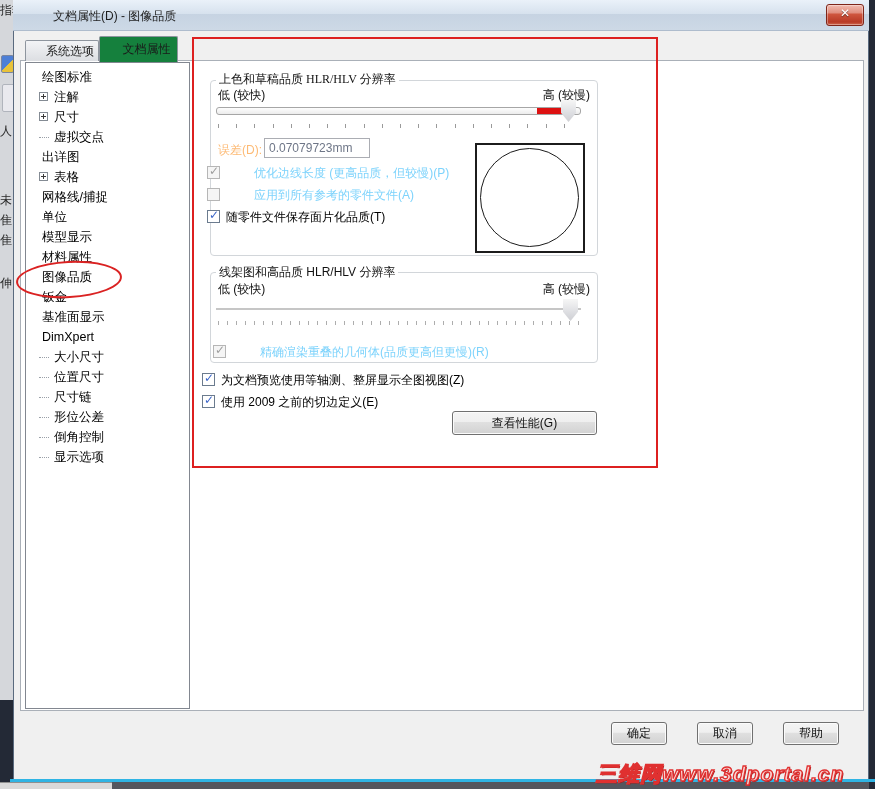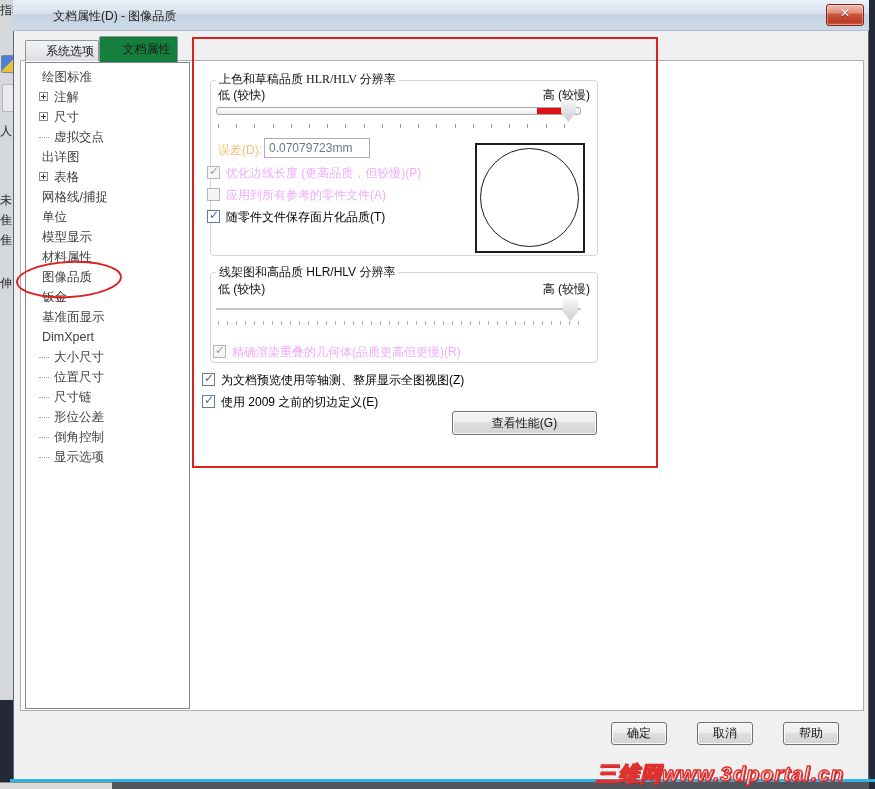--- a/index.html
+++ b/index.html
@@ -24,21 +24,21 @@
   .close-btn .x{position:absolute;left:0;top:1px;width:100%;text-align:center;color:#fff;font-size:12px;font-weight:bold;text-shadow:0 1px 1px rgba(0,0,0,.5);}
 
   
   .tab{position:absolute;box-sizing:border-box;font-size:12px;color:#1a1a1a;text-align:center;border:1px solid #8e959e;border-bottom:none;border-radius:2px 2px 0 0;padding-left:16px;}
   .tab.unselected{left:25px;top:40px;width:74px;height:21px;line-height:21px;background:linear-gradient(180deg,#f3f4f6,#dcdee2);z-index:2;}
   .tab.selected{left:99px;top:36px;width:79px;height:26px;line-height:24px;background:#15803d;z-index:5;}
   .tabpage{position:absolute;left:20px;top:60px;width:844px;height:651px;background:#fff;border:1px solid #aab0b8;box-sizing:border-box;z-index:1;}
 
   
   .treebox{position:absolute;left:25px;top:62px;width:165px;height:647px;background:#fff;border:1px solid #828790;box-sizing:border-box;z-index:6;padding-top:4px;overflow:hidden;}
-  .trow{position:relative;height:20px;line-height:20px;font-size:12.5px;color:#404040;white-space:nowrap;cursor:default;}
+  .trow{position:relative;height:20px;line-height:20px;font-size:12.5px;color:#000000;white-space:nowrap;cursor:default;}
   .trow.l0{padding-left:16px;}
   .trow.l1{padding-left:28px;}
   .plusbox{position:absolute;left:13px;top:5px;width:9px;height:9px;border:1px solid #848b94;background:#fff;box-sizing:border-box;}
   .plusbox:before{content:"";position:absolute;left:1px;top:3px;width:5px;height:1px;background:#3a3a3a;}
   .plusbox:after{content:"";position:absolute;left:3px;top:1px;width:1px;height:5px;background:#3a3a3a;}
   .dashcon{position:absolute;left:13px;top:10px;width:10px;border-top:1px dotted #9aa0a8;}
 
   .red-ellipse{position:absolute;left:16px;top:261px;width:102px;height:33px;border:2px solid #da2222;border-radius:50%;transform:rotate(-3deg);z-index:8;pointer-events:none;}
   .red-rect{position:absolute;left:192px;top:37px;width:466px;height:431px;border:2px solid #dd2020;box-sizing:border-box;z-index:7;pointer-events:none;}
 
@@ -58,21 +58,21 @@
 
   .field-label{position:absolute;font-size:12px;color:#fdba74;z-index:7;white-space:nowrap;}
   .dev-input{position:absolute;left:264px;top:138px;width:106px;height:20px;border:1px solid #abadb3;background:#fff;font-size:12px;color:#6e7687;padding:0 4px;box-sizing:border-box;z-index:7;font-family:"Liberation Sans","DejaVu Sans",sans-serif;}
 
   .cbrow{position:absolute;height:16px;z-index:7;white-space:nowrap;}
   .cb{position:absolute;left:0;top:1px;width:13px;height:13px;box-sizing:border-box;background:#fff;border:1px solid #6b7b8e;}
   .cb.disabled{background:#f5f5f5;border-color:#b6b6b6;}
   .cb .mark{position:absolute;left:1px;top:-3px;font-size:12px;font-weight:bold;color:#3a64c8;}
   .cb.disabled .mark{color:#9d9d9d;}
   .cblabel{position:absolute;left:19px;top:0;font-size:12px;color:#000;}
-  .cblabel.gray{color:#f0abfc;}
+  .cblabel.gray{color:#7dd3fc;margin-left:28px;}
 
   .preview{position:absolute;left:475px;top:143px;width:110px;height:110px;background:#fff;border:2px solid #1c1c1c;box-sizing:border-box;z-index:7;}
   .preview .circle{position:absolute;left:3px;top:3px;width:99px;height:99px;border:1px solid #1c1c1c;border-radius:50%;box-sizing:border-box;}
 
   .w7btn{position:absolute;box-sizing:border-box;border:1px solid #707070;border-radius:3px;background:linear-gradient(180deg,#f4f4f4 0%,#efefef 45%,#e0e0e0 46%,#d2d2d2 100%);box-shadow:inset 0 0 0 1px #fbfbfb;font-size:12px;color:#111;text-align:center;cursor:default;z-index:9;font-family:"Liberation Sans","DejaVu Sans",sans-serif;}
   .perf-btn{left:452px;top:411px;width:145px;height:24px;line-height:22px;}
   .foot-btn{top:722px;width:56px;height:23px;line-height:21px;}
 
   .aero-cyan{position:absolute;left:10px;top:779px;width:865px;height:3px;background:#2fb4e4;z-index:10;}
 

